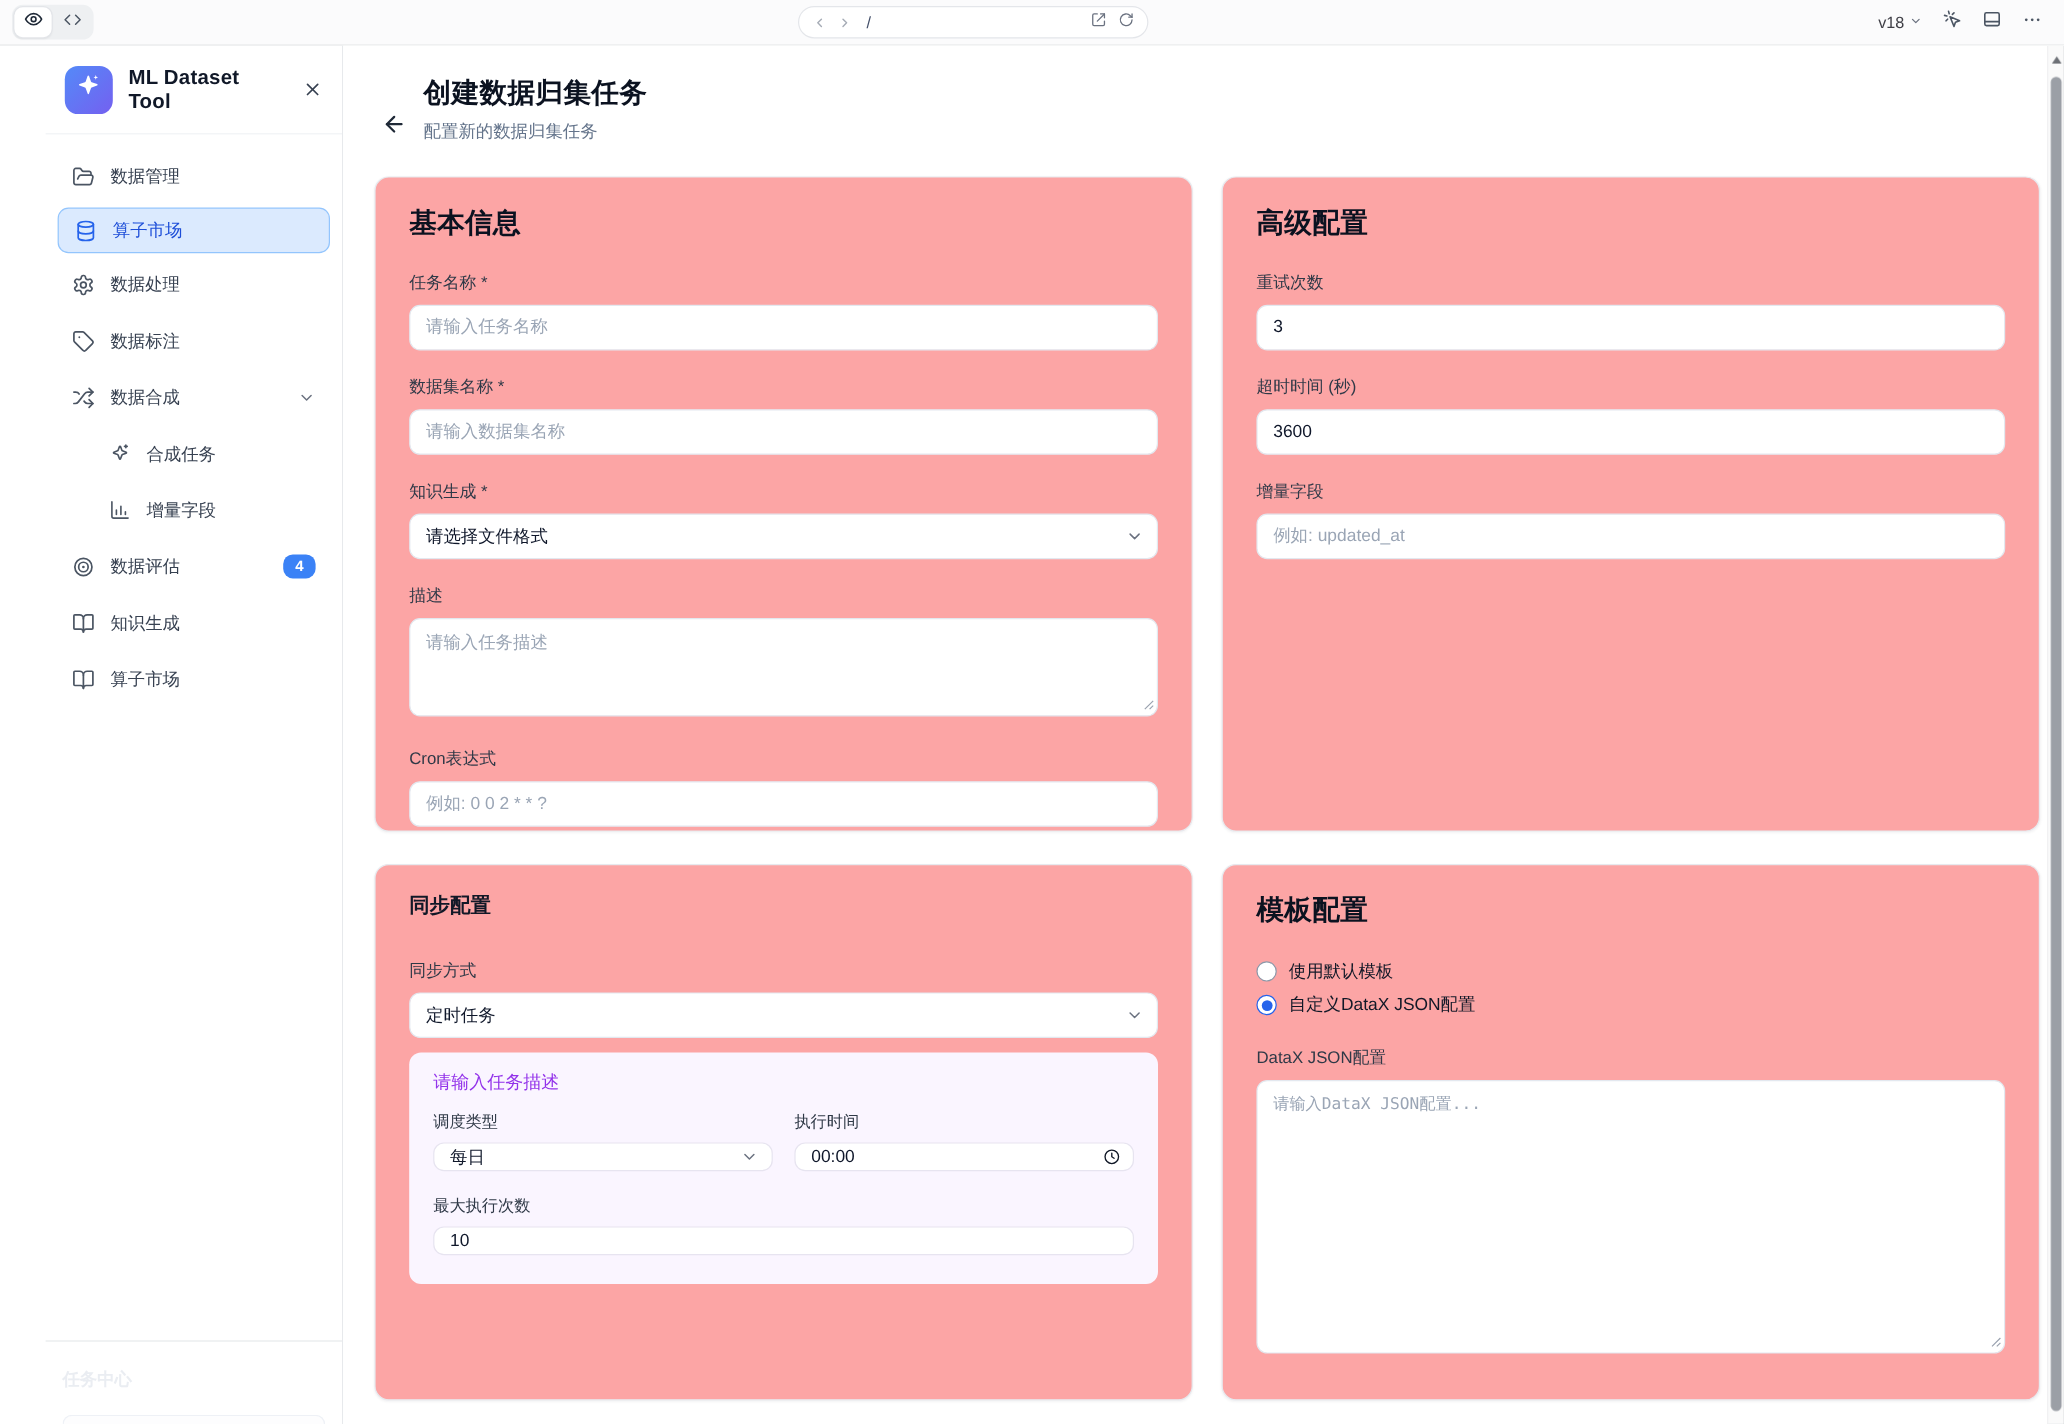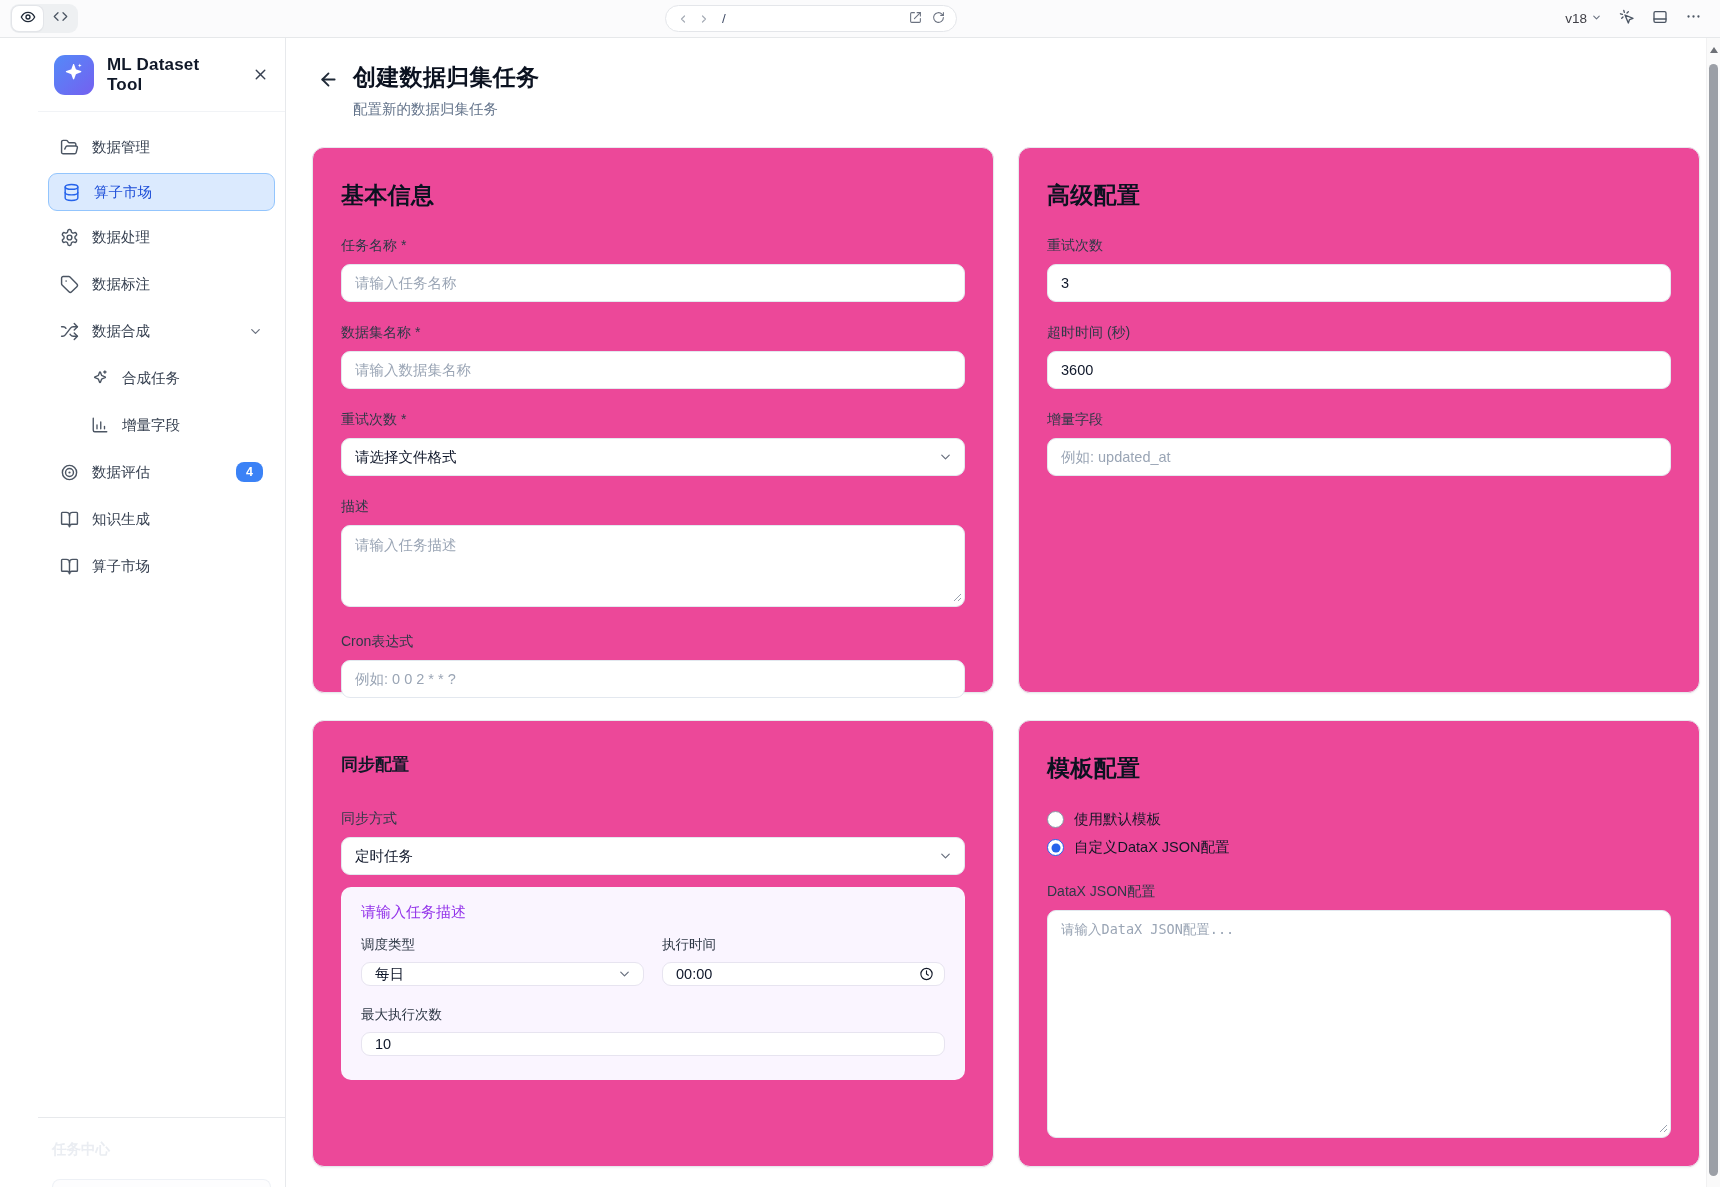--- a/index.html
+++ b/index.html
@@ -49,29 +49,29 @@
   .nav-chevron { margin-left:auto; color:#6b7280; display:flex; }
   .badge { margin-left:auto; background:#3b82f6; color:#fff; font-size:12.5px;
     font-weight:700; border-radius:8px; padding:3px 10px; }
   .sb-footer { border-top:1px solid #e7e9ec; padding:22px 14px 0; }
   .sb-footer-title { color:#eaedf2; font-size:14.5px; font-weight:700; }
   .sb-footer-box { margin-top:20px; height:8px; border:1.5px solid #eef1f6;
     border-bottom:none; border-radius:12px 12px 0 0; background:#fdfdfe; }
 
   
   .main { flex:1; position:relative; overflow:hidden; background:#fff; }
-  .page-header { display:flex; align-items:flex-start; gap:14px; padding:24px 0 0 32px; }
+  .page-header { display:flex; align-items:flex-end; gap:14px; padding:24px 0 0 32px; }
   .back-btn { color:#1f2937; display:flex; margin-top:7px; cursor:pointer; }
   .page-title { font-size:23px; font-weight:800; color:#0b1220; letter-spacing:.3px; }
   .page-subtitle { font-size:14.5px; color:#64748b; margin-top:7px; }
 
   .grid { margin:28px 20px 0 26px; display:grid; grid-template-columns:1fr 1fr;
     column-gap:24px; row-gap:27px; }
-  .card { background:#ec4899; border:1px solid #e7e9ee; border-radius:12px;
-    box-shadow:0 1px 2px rgba(16,24,40,.05); padding:32px 28px; }
+  .card { background:#fca5a5; border:1px solid #e7e9ee; border-radius:12px;
+    box-shadow:0 1px 2px rgba(16,24,40,.05); padding:22px 28px; }
   .card.r1 { height:546px; }
   .card.r2 { height:447px; }
   .card-h { font-size:23px; font-weight:800; color:#0b1220; margin-bottom:26px; letter-spacing:.3px; }
   .card-h-sm { font-size:17px; font-weight:600; color:#111827; margin-bottom:34px; }
 
   .field { margin-bottom:22px; }
   .f-label { display:block; font-size:14px; color:#2f3947; margin-bottom:9px; }
   .t-input { width:100%; height:38px; border:1px solid #e3e8ef; border-radius:9px;
     padding:0 13px; font-size:14.5px; color:#0f172a; background:#fff; outline:none;
     font-family:"Liberation Sans", sans-serif; }
@@ -378,21 +378,21 @@
           <label class="f-label">任务名称 *</label>
           <input class="t-input" type="text" placeholder="请输入任务名称" style="">
         </div>
 
         <div class="field">
           <label class="f-label">数据集名称 *</label>
           <input class="t-input" type="text" placeholder="请输入数据集名称" style="">
         </div>
 
         <div class="field">
-          <label class="f-label">重试次数 *</label>
+          <label class="f-label">知识生成 *</label>
           <div class="sel">
             <span>请选择文件格式</span>
             <span class="sel-chev">
               <svg width="15" height="15" viewBox="0 0 24 24" fill="none" stroke="currentColor" stroke-width="2" stroke-linecap="round" stroke-linejoin="round">
                   <path d="m6 9 6 6 6-6"></path>
                 </svg>
             </span>
           </div>
         </div>
 

